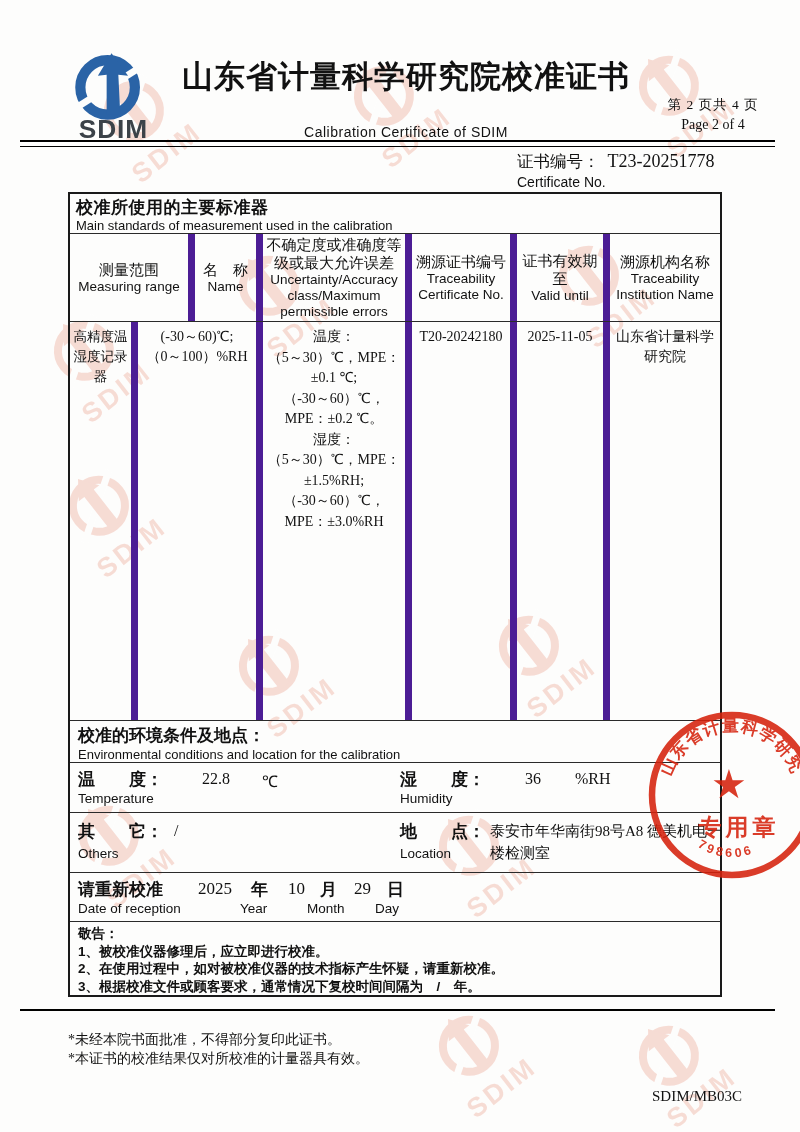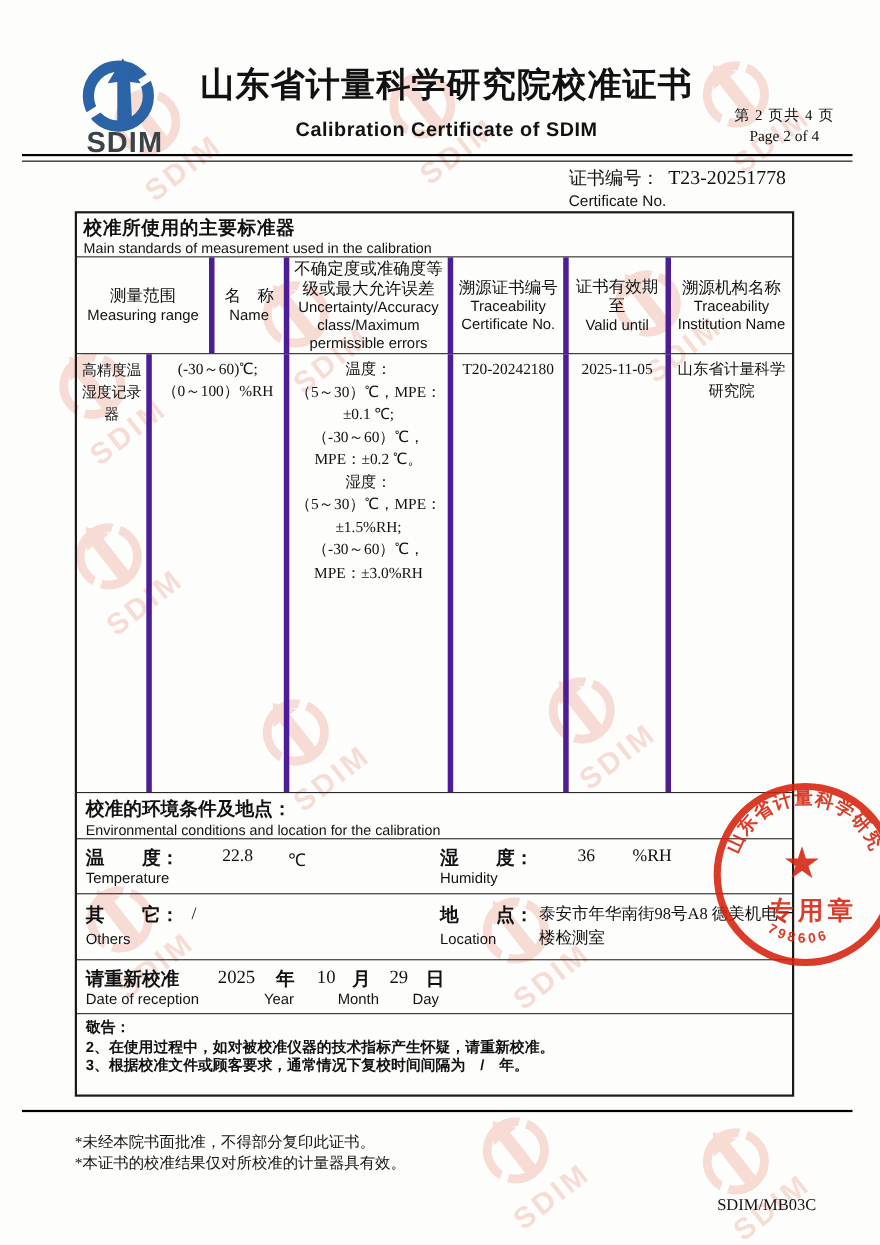--- a/index.html
+++ b/index.html
@@ -8,39 +8,39 @@
     position:relative; width:800px; height:1132px; margin:0 auto;
     background:#fdfdfc; overflow:hidden;
     font-family:"Liberation Sans", sans-serif; color:#111;
   }
   
   .wm { position:absolute; width:170px; height:190px; overflow:visible; pointer-events:none; }
   
   .logo { position:absolute; left:56px; top:50px; width:112px; height:98px; }
   .title-block { position:absolute; left:168px; top:56px; width:476px; text-align:center; }
   .title-zh { font-family:"Liberation Serif", serif; font-weight:bold; font-size:31px; letter-spacing:1px; white-space:nowrap; }
-  .title-en { font-size:18px; font-weight:bold; margin-top:10px; letter-spacing:.5px; }
+  .title-en { font-size:14px; font-weight:normal; margin-top:26px; letter-spacing:.5px; }
   .pageinfo { position:absolute; left:648px; top:96px; width:130px; text-align:center; font-family:"Liberation Serif", serif; }
   .pageinfo .zh { font-size:13.5px; letter-spacing:1px; }
   .pageinfo .en { font-size:14px; margin-top:3px; }
   .toprule { position:absolute; left:20px; top:140px; width:755px; height:7px;
     border-top:2.5px solid #000; border-bottom:1.5px solid #000; }
   .certno { position:absolute; left:517px; top:151px; }
   .certno .line1 { font-family:"Liberation Serif", serif; font-size:16.5px; white-space:nowrap; }
   .certno .val { font-size:18px; margin-left:8px; }
   .certno .en { font-size:14px; margin-top:1px; }
   
   .tbl { position:absolute; left:68px; top:192px; width:654px; height:805px; border:2px solid #1a1a1a; }
   .row { border-bottom:1px solid #2a2a2a; position:relative; }
   .sec-title { height:40px; padding:2px 6px 0 6px; }
   .sec-title .zh { font-size:17px; font-weight:bold; letter-spacing:.5px; }
   .sec-title .en { font-size:13px; margin-top:-1px; }
   .cols { display:flex; }
   .hdr { height:88px; }
-  .cell { border-right:5px solid #4c1d95; text-align:center; padding:2px 2px; overflow:hidden; }
+  .cell { border-right:7px solid #4c1d95; text-align:center; padding:2px 2px; overflow:hidden; }
   .cell:last-child { border-right:none; }
   .c1{width:68px;} .c2{width:125px;} .c3{width:149px;} .c4{width:105px;} .c5{width:93px;} .c6{width:110px;}
   .hdr .cell { display:flex; flex-direction:column; justify-content:center; }
   .hdr .zh { font-size:15px; line-height:18px; }
   .hdr .en { font-size:13.5px; line-height:16px; }
   .data { height:399px; }
   .data .cell { font-family:"Liberation Serif", serif; font-size:14px; line-height:20px; padding-top:5px; white-space:pre-line; }
   .data .c1 { font-size:13.5px; }
   .data .c3 { line-height:20.5px; }
   .env-title { height:42px; padding:3px 6px 0 8px; }
@@ -235,20 +235,21 @@
       <span class="val-serif" style="left:284px;top:6px;font-size:17px">29</span>
       <span class="lbl-zh" style="left:317px;top:5px">日</span>
       <span class="lbl-en" style="left:8px;top:28px">Date of reception</span>
       <span class="lbl-en" style="left:170px;top:28px">Year</span>
       <span class="lbl-en" style="left:237px;top:28px">Month</span>
       <span class="lbl-en" style="left:305px;top:28px">Day</span>
     </div>
 
     <div class="row notice">
       <div>敬告：</div>
+      <div>1、被校准仪器修理后，应立即进行校准。</div>
       <div>2、在使用过程中，如对被校准仪器的技术指标产生怀疑，请重新校准。</div>
       <div>3、根据校准文件或顾客要求，通常情况下复校时间间隔为　/　年。</div>
     </div>
   </div>
 
   <svg class="stamp" viewBox="0 0 200 200">
     <g fill="#d6220c" opacity="0.88">
       <circle cx="102" cy="105" r="80" fill="none" stroke="#d6220c" stroke-width="6.5"></circle>
       <defs>
         <path id="seal-top-arc" d="M 40.2 88.4 A 64 64 0 0 1 163.8 88.4" fill="none"></path>

